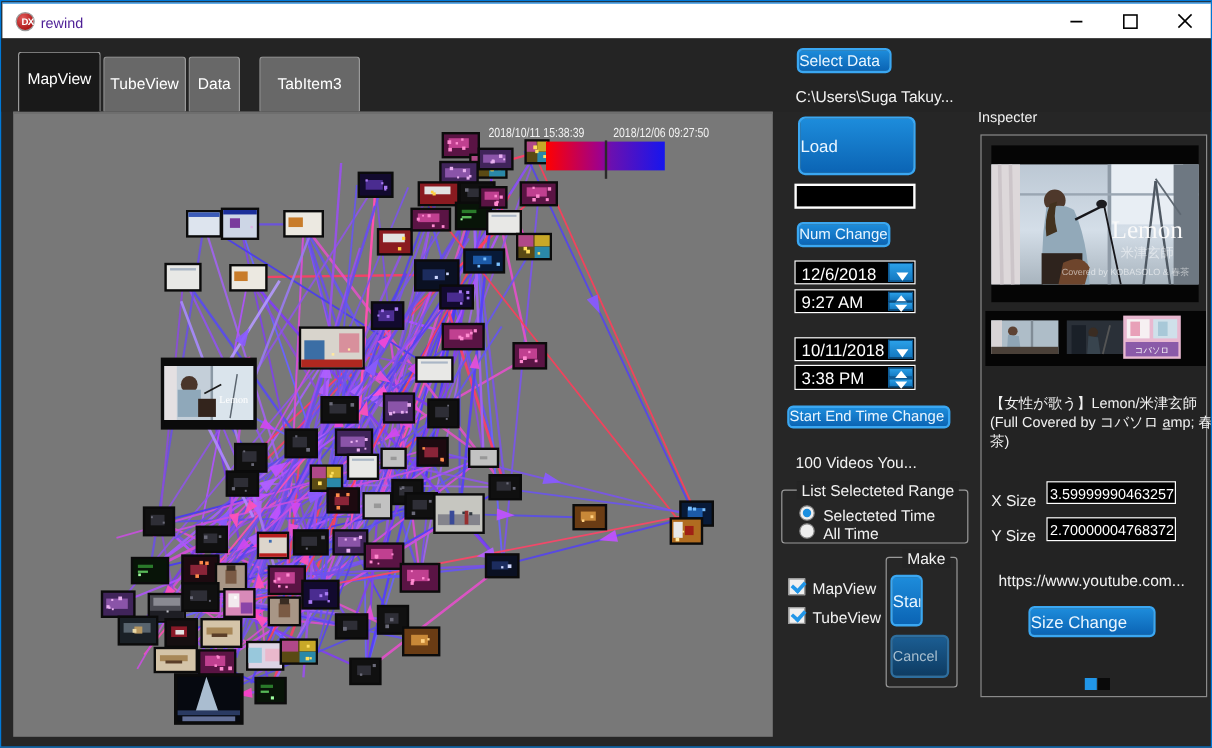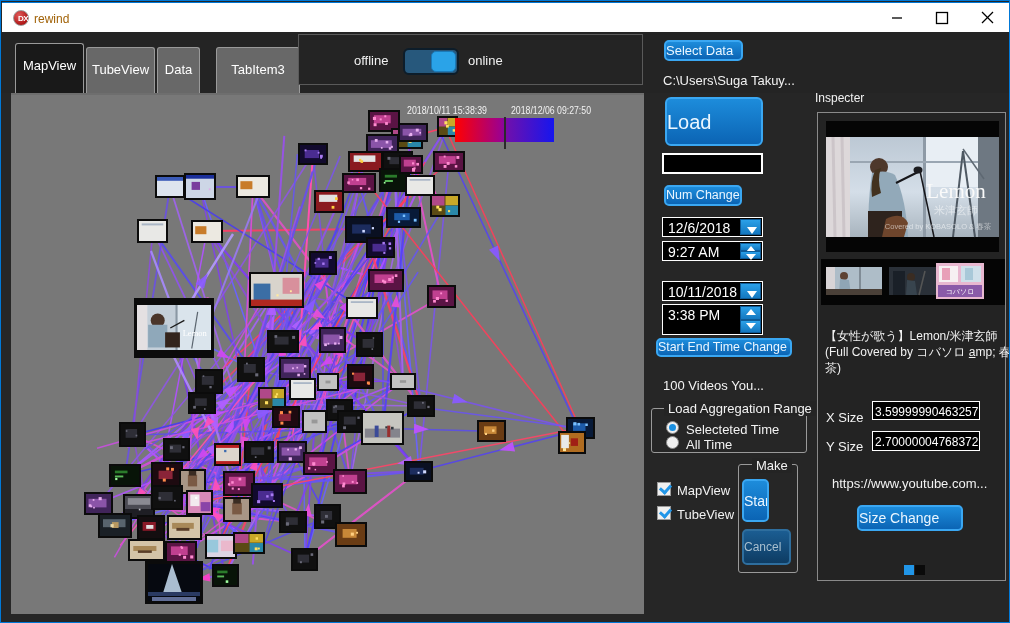--- a/index.html
+++ b/index.html
@@ -1,19 +1,19 @@
 <!DOCTYPE html>
 <html><head><meta charset="utf-8"><style>
 *{margin:0;padding:0;box-sizing:border-box}
 html,body{width:1010px;height:623px;overflow:hidden}
 body{font-family:"Liberation Sans",sans-serif;background:#262626;position:relative;border:1px solid #0078d7}
 .titlebar{position:absolute;left:1px;top:1px;width:1008px;height:30px;background:#fff;border-top:1px solid #0078d7}
 .appicon{position:absolute;left:11px;top:7px;width:16px;height:16px;border-radius:50%;background:radial-gradient(circle at 35% 30%,#e05a5a,#b01818 70%);border:1px solid #9a9a9a}
 .appicon span{position:absolute;left:0;top:3px;width:100%;text-align:right;font-size:8px;font-weight:bold;color:#fff;letter-spacing:-0.5px}
-.title{position:absolute;left:32px;top:9px;font-size:12px;color:#a16207}
+.title{position:absolute;left:32px;top:9px;font-size:12px;color:#4c1d95}
 .capbtn{position:absolute;top:0;color:#000}
 .tabsrow{position:absolute;left:0;top:31px;width:1010px;height:61px;background:#242424}
 .tab{position:absolute;top:15px;height:46px;background:#686868;border:1px solid #9a9a9a;border-bottom:none;border-radius:3px 3px 0 0;color:#fff;font-size:13px;text-align:center;line-height:44px}
 .tab.active{top:11px;height:50px;background:#191919;color:#fff;z-index:3}
 .togglepanel{position:absolute;left:297px;top:2px;width:345px;height:51px;border:1px solid #5a5a5a;background:#242424}
 .lbl{color:#f2f2f2;font-size:13px;position:absolute}
 .switch{position:absolute;left:104px;top:13px;width:56px;height:27px;background:#27587c;border:2px solid #0d1d2a;border-radius:6px}
 .switch .knob{position:absolute;right:1px;top:1px;width:25px;height:21px;background:#2aa3e8;border-radius:5px;border:1px solid #1b7ab8}
 .btn{position:absolute;background:linear-gradient(#1d8cdb,#0b64b4);border:2px solid #3aa7f2;border-radius:5px;color:#eaf6ff;text-align:left;white-space:nowrap;overflow:hidden}
 .blackbox{position:absolute;background:#000;border:2px solid #fff}
@@ -45,27 +45,20 @@
    <rect x="50.5" y="9.5" width="11" height="11" fill="none" stroke="#000" stroke-width="1.3"></rect>
    <line x1="96" y1="9" x2="107" y2="20" stroke="#000" stroke-width="1.3"></line>
    <line x1="107" y1="9" x2="96" y2="20" stroke="#000" stroke-width="1.3"></line>
  </svg>
 </div>
 <div class="tabsrow">
  <div class="tab active" style="left:14px;width:69px">MapView</div>
  <div class="tab" style="left:85px;width:69px">TubeView</div>
  <div class="tab" style="left:156px;width:43px">Data</div>
  <div class="tab" style="left:215px;width:84px">TabItem3</div>
- <div class="togglepanel">
-   <span class="lbl" style="left:55px;top:18px">offline</span>
-   <div class="switch">
-        <div class="knob"></div>
-      </div>
-   <span class="lbl" style="left:169px;top:18px">online</span>
- </div>
 </div>
 <svg width="633" height="521" style="position:absolute;left:10px;top:92px;background:#787878" xmlns="http://www.w3.org/2000/svg">
 <rect x="0" y="0" width="633" height="2" fill="#6e6e6e"></rect>
 <line x1="196" y1="138" x2="353" y2="136" stroke="#ff3d66" stroke-width="2.0" opacity="0.91"></line>
 <line x1="392" y1="124" x2="304" y2="328" stroke="#6a4fe8" stroke-width="1.6" opacity="0.92"></line>
 <line x1="238" y1="450" x2="266" y2="197" stroke="#8f55e8" stroke-width="1.5" opacity="0.86"></line>
 <line x1="281" y1="359" x2="266" y2="197" stroke="#7a55ea" stroke-width="1.6" opacity="0.91"></line>
 <line x1="163" y1="489" x2="238" y2="450" stroke="#8f55e8" stroke-width="1.8" opacity="0.99"></line>
 <line x1="266" y1="197" x2="210" y2="454" stroke="#7a50e8" stroke-width="1.8" opacity="0.90"></line>
 <line x1="238" y1="450" x2="122" y2="342" stroke="#b052ff" stroke-width="2.2" opacity="0.97"></line>
@@ -988,49 +981,49 @@
         <stop offset="1" stop-color="#1616ee"></stop>
       </linearGradient>
     </defs>
 <rect x="444" y="25" width="99" height="24" fill="url(#tl)"></rect>
 <rect x="493" y="24" width="2" height="32" fill="#2a2a2a"></rect>
 <text x="396" y="21" font-size="11" textLength="80" lengthAdjust="spacingAndGlyphs" fill="#f2f2f2" font-family="Liberation Sans,sans-serif">2018/10/11 15:38:39</text>
 <text x="500" y="21" font-size="11" textLength="80" lengthAdjust="spacingAndGlyphs" fill="#f2f2f2" font-family="Liberation Sans,sans-serif">2018/12/06 09:27:50</text>
 </svg>
 <div class="btn" style="left:663px;top:39px;width:79px;height:21px;font-size:13px;line-height:18px">Select Data</div>
 <div class="lbl" style="left:662px;top:72px;font-size:13px">C:\Users\Suga  Takuy...</div>
-<div class="btn" style="left:664px;top:96px;width:98px;height:49px;font-size:20px;line-height:46px;border-radius:6px">Load</div>
+<div class="btn" style="left:664px;top:96px;width:98px;height:49px;font-size:14px;line-height:46px;border-radius:6px">Load</div>
 <div class="blackbox" style="left:661px;top:152px;width:101px;height:21px"></div>
 <div class="btn" style="left:663px;top:184px;width:78px;height:21px;font-size:12.5px;line-height:17px">Num Change</div>
 <div class="combo" style="left:661px;top:216px;width:101px;height:20px">
     <span class="txt">12/6/2018</span>
     <div class="dropbtn"></div>
   </div>
 <div class="combo" style="left:661px;top:240px;width:101px;height:20px">
     <span class="txt">9:27 AM</span>
     <div class="spin">
       <div class="up"></div>
       <div class="dn"></div>
     </div>
   </div>
 <div class="combo" style="left:661px;top:280px;width:101px;height:20px">
     <span class="txt">10/11/2018</span>
     <div class="dropbtn"></div>
   </div>
-<div class="combo" style="left:661px;top:303px;width:101px;height:31px">
+<div class="combo" style="left:661px;top:303px;width:101px;height:21px">
     <span class="txt">3:38 PM</span>
     <div class="spin">
       <div class="up"></div>
       <div class="dn"></div>
     </div>
   </div>
 <div class="btn" style="left:655px;top:337px;width:136px;height:19px;font-size:12.4px;line-height:15px">Start End Time Change</div>
 <div class="lbl" style="left:662px;top:377px;font-size:13px">100 Videos You...</div>
 <div class="groupbox" style="left:650px;top:407px;width:156px;height:45px"></div>
-<div class="grouplabel" style="left:663px;top:400px">Load Aggregation Range</div>
+<div class="grouplabel" style="left:663px;top:400px">List Selecteted Range</div>
 <div class="radio sel" style="left:665px;top:420px"></div>
 <span class="lbl" style="left:685px;top:421px">Selecteted Time</span>
 <div class="radio" style="left:665px;top:435px"></div>
 <span class="lbl" style="left:685px;top:436px">All Time</span>
 <div class="groupbox" style="left:737px;top:463px;width:60px;height:109px"></div>
 <div class="grouplabel" style="left:751px;top:457px">Make</div>
 <div class="check" style="left:656px;top:481px"></div>
 <span class="lbl" style="left:676px;top:482px">MapView</span>
 <div class="check" style="left:656px;top:505px"></div>
 <span class="lbl" style="left:676px;top:506px">TubeView</span>

